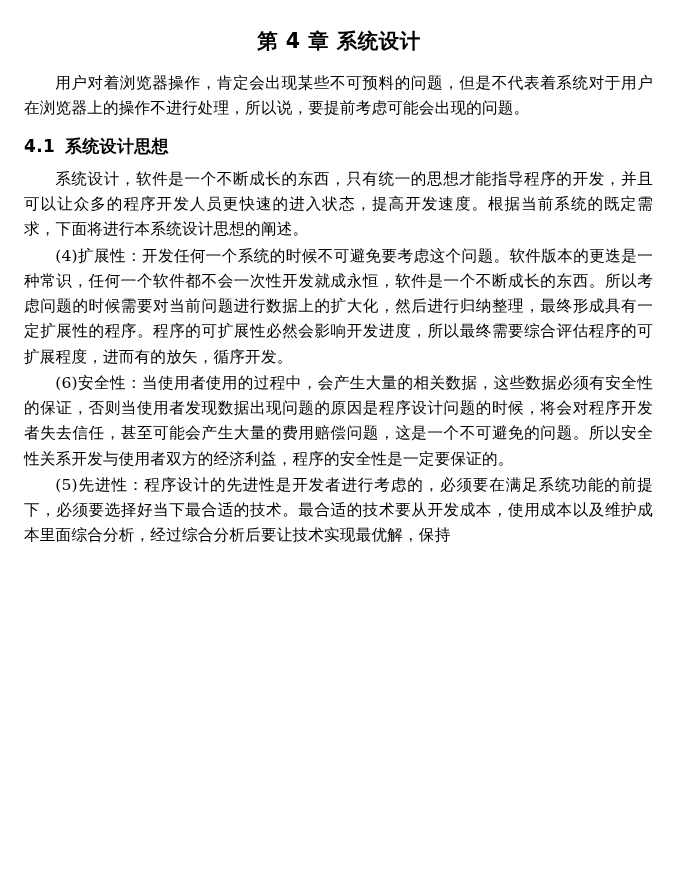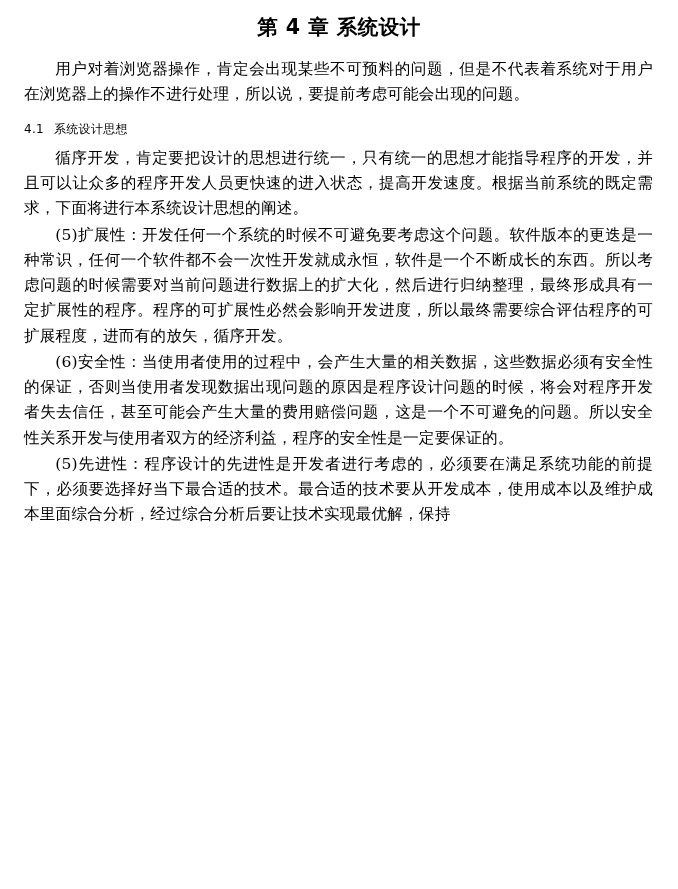--- a/index.html
+++ b/index.html
@@ -11,36 +11,36 @@
     width: 678px;
     height: 889px;
     overflow: hidden;
     font-family: "DejaVu Serif", serif;
     color: #000000;
   }
   .page {
     width: 678px;
     height: 657px;
     box-sizing: border-box;
-    padding: 6px 24px 0 24px;
+    padding: 20px 24px 0 24px;
     position: relative;
   }
   .chapter-title {
     text-align: center;
     font-family: "DejaVu Sans", sans-serif;
     font-weight: bold;
     font-size: 20.5px;
     letter-spacing: 0.5px;
     margin: 8px 0 16px 0;
     line-height: 1.3;
   }
   .section-heading {
     font-family: "DejaVu Sans", sans-serif;
-    font-weight: normal;
-    font-size: 12px;
+    font-weight: bold;
+    font-size: 17px;
     margin: 14px 0 8px 0;
     line-height: 1.4;
     letter-spacing: 0.3px;
   }
   .section-heading .num {
     margin-right: 10px;
   }
   p.body-text {
     font-size: 15.6px;
     line-height: 1.62;
@@ -60,22 +60,22 @@
 <div class="page">
 
   <h1 class="chapter-title">第 4 章  系统设计</h1>
 
   <p class="body-text">用户对着浏览器操作，肯定会出现某些不可预料的问题，但是不代表着系统对于用户在浏览器上的操作不进行处理，所以说，要提前考虑可能会出现的问题。</p>
 
   <h2 class="section-heading">
     <span class="num">4.1</span><span>系统设计思想</span>
   </h2>
 
-  <p class="body-text">循序开发，肯定要把设计的思想进行统一，只有统一的思想才能指导程序的开发，并且可以让众多的程序开发人员更快速的进入状态，提高开发速度。根据当前系统的既定需求，下面将进行本系统设计思想的阐述。</p>
+  <p class="body-text">系统设计，软件是一个不断成长的东西，只有统一的思想才能指导程序的开发，并且可以让众多的程序开发人员更快速的进入状态，提高开发速度。根据当前系统的既定需求，下面将进行本系统设计思想的阐述。</p>
 
-  <p class="body-text">(5)扩展性：开发任何一个系统的时候不可避免要考虑这个问题。软件版本的更迭是一种常识，任何一个软件都不会一次性开发就成永恒，软件是一个不断成长的东西。所以考虑问题的时候需要对当前问题进行数据上的扩大化，然后进行归纳整理，最终形成具有一定扩展性的程序。程序的可扩展性必然会影响开发进度，所以最终需要综合评估程序的可扩展程度，进而有的放矢，循序开发。</p>
+  <p class="body-text">(4)扩展性：开发任何一个系统的时候不可避免要考虑这个问题。软件版本的更迭是一种常识，任何一个软件都不会一次性开发就成永恒，软件是一个不断成长的东西。所以考虑问题的时候需要对当前问题进行数据上的扩大化，然后进行归纳整理，最终形成具有一定扩展性的程序。程序的可扩展性必然会影响开发进度，所以最终需要综合评估程序的可扩展程度，进而有的放矢，循序开发。</p>
 
 
   <p class="body-text">(6)安全性：当使用者使用的过程中，会产生大量的相关数据，这些数据必须有安全性的保证，否则当使用者发现数据出现问题的原因是程序设计问题的时候，将会对程序开发者失去信任，甚至可能会产生大量的费用赔偿问题，这是一个不可避免的问题。所以安全性关系开发与使用者双方的经济利益，程序的安全性是一定要保证的。</p>
 
   <p class="body-text tight">(5)先进性：程序设计的先进性是开发者进行考虑的，必须要在满足系统功能的前提下，必须要选择好当下最合适的技术。最合适的技术要从开发成本，使用成本以及维护成本里面综合分析，经过综合分析后要让技术实现最优解，保持</p>
 
 </div>
 
 </body></html>

